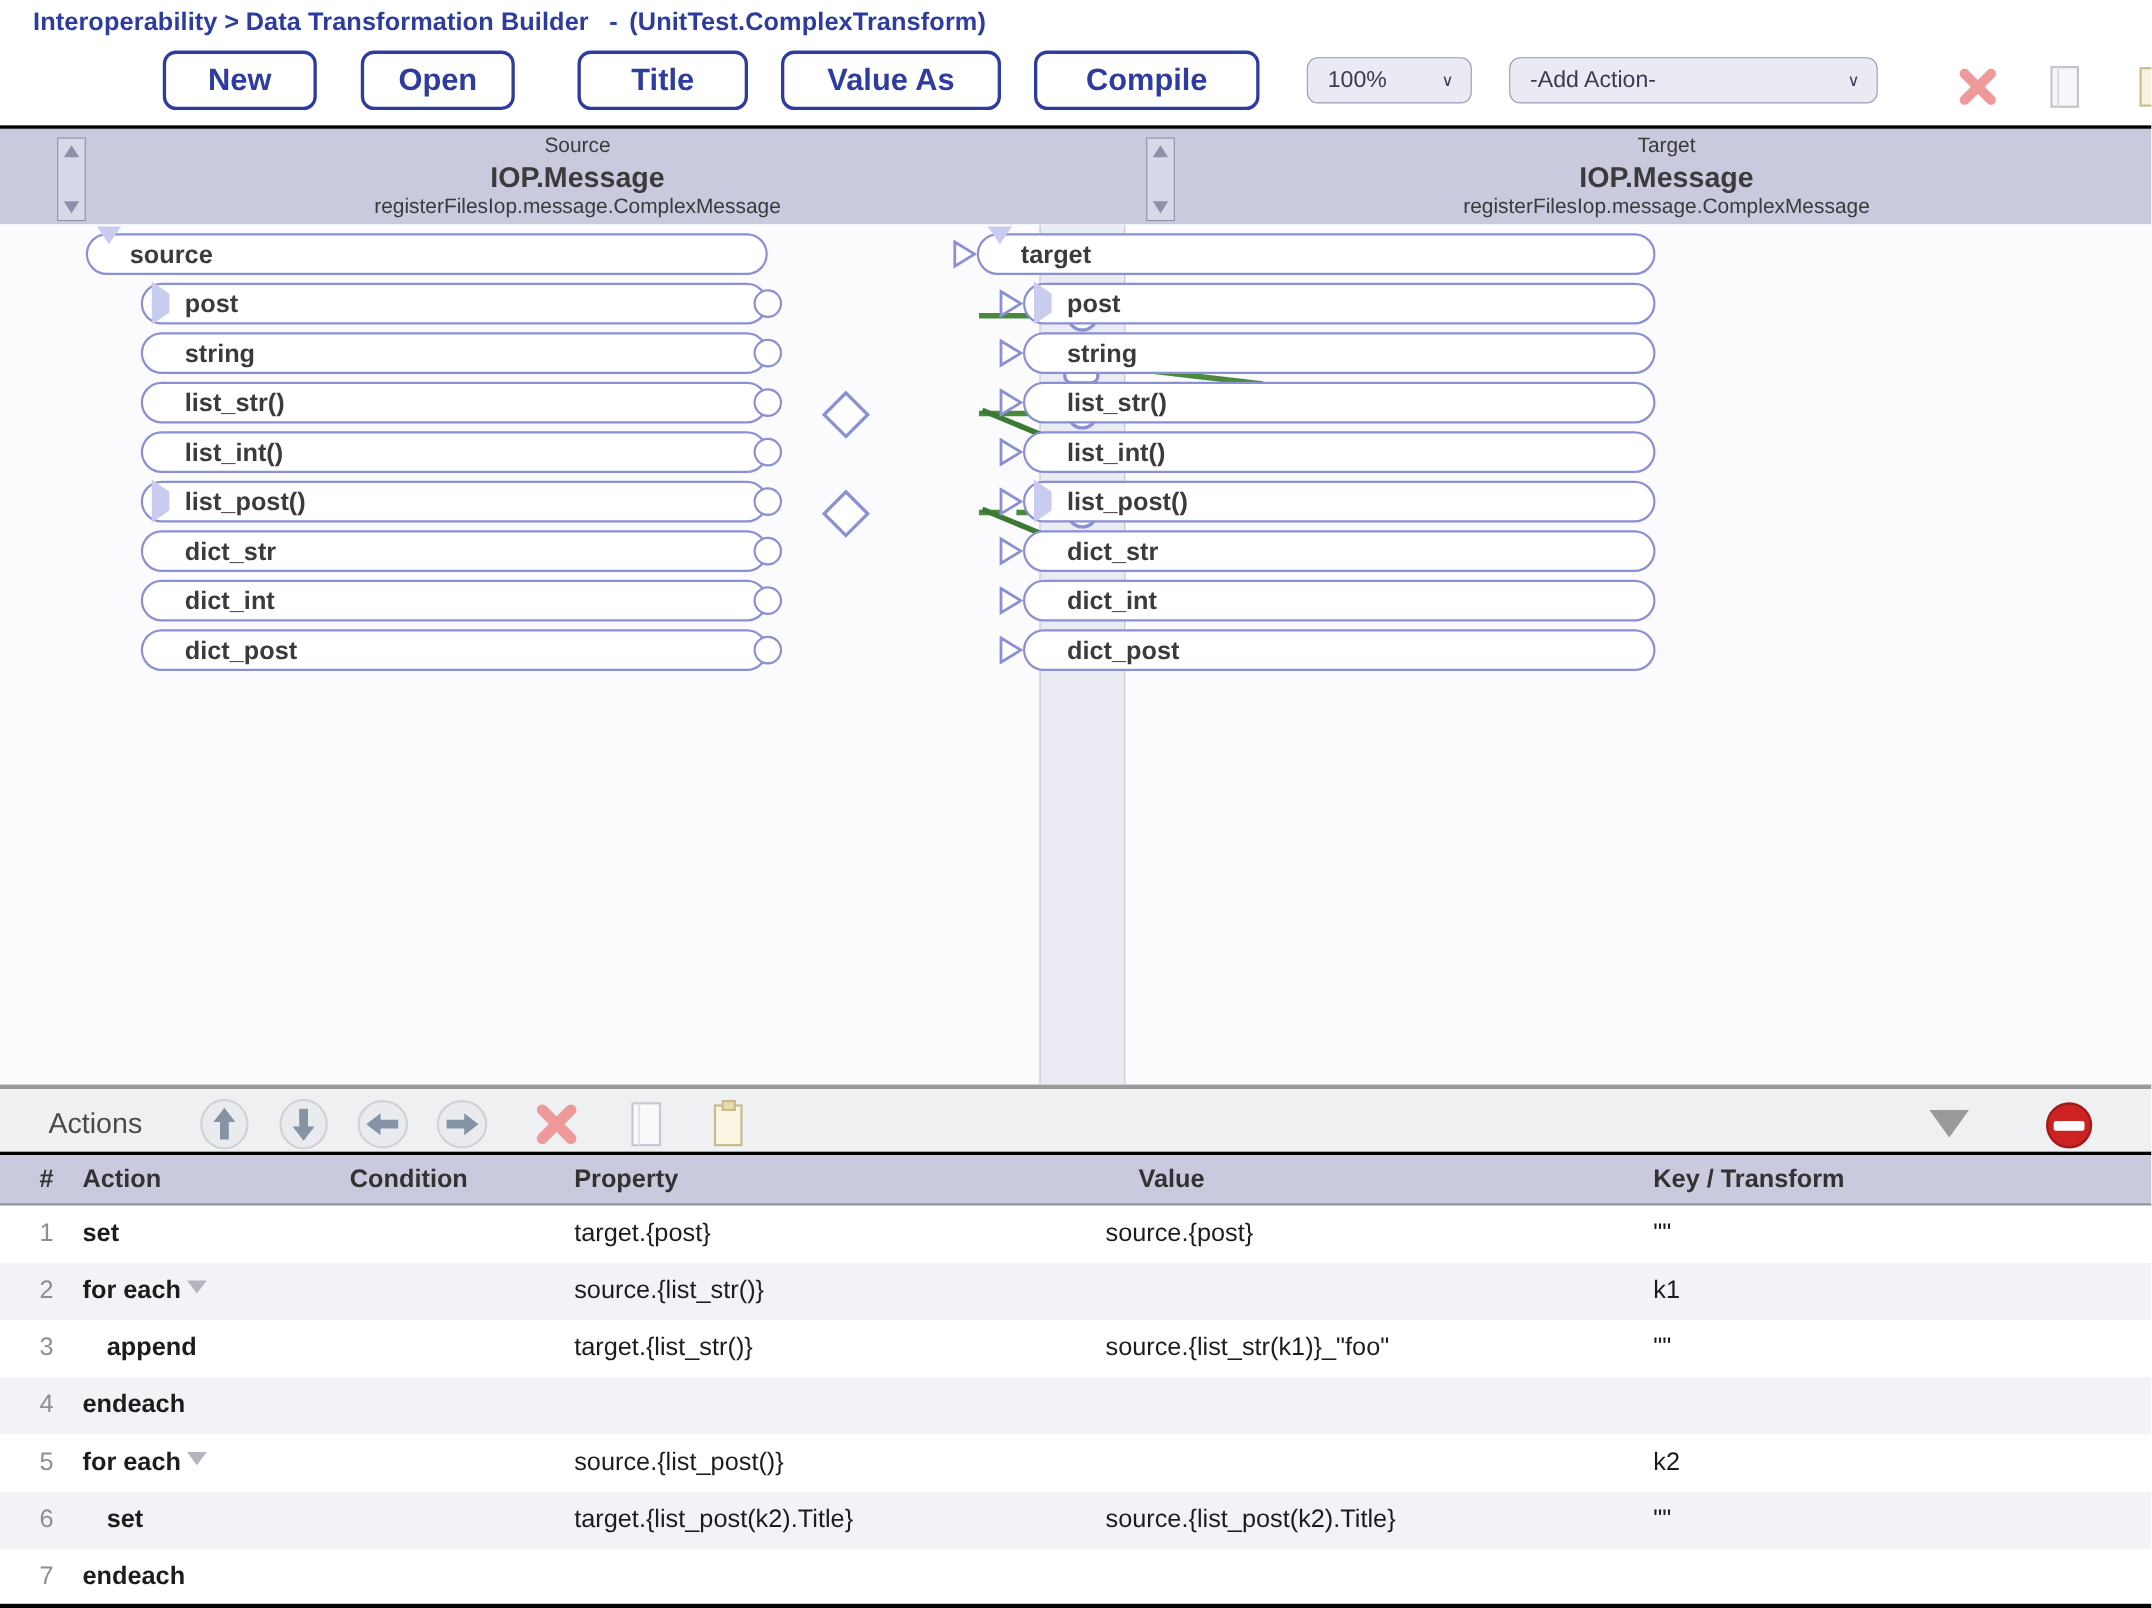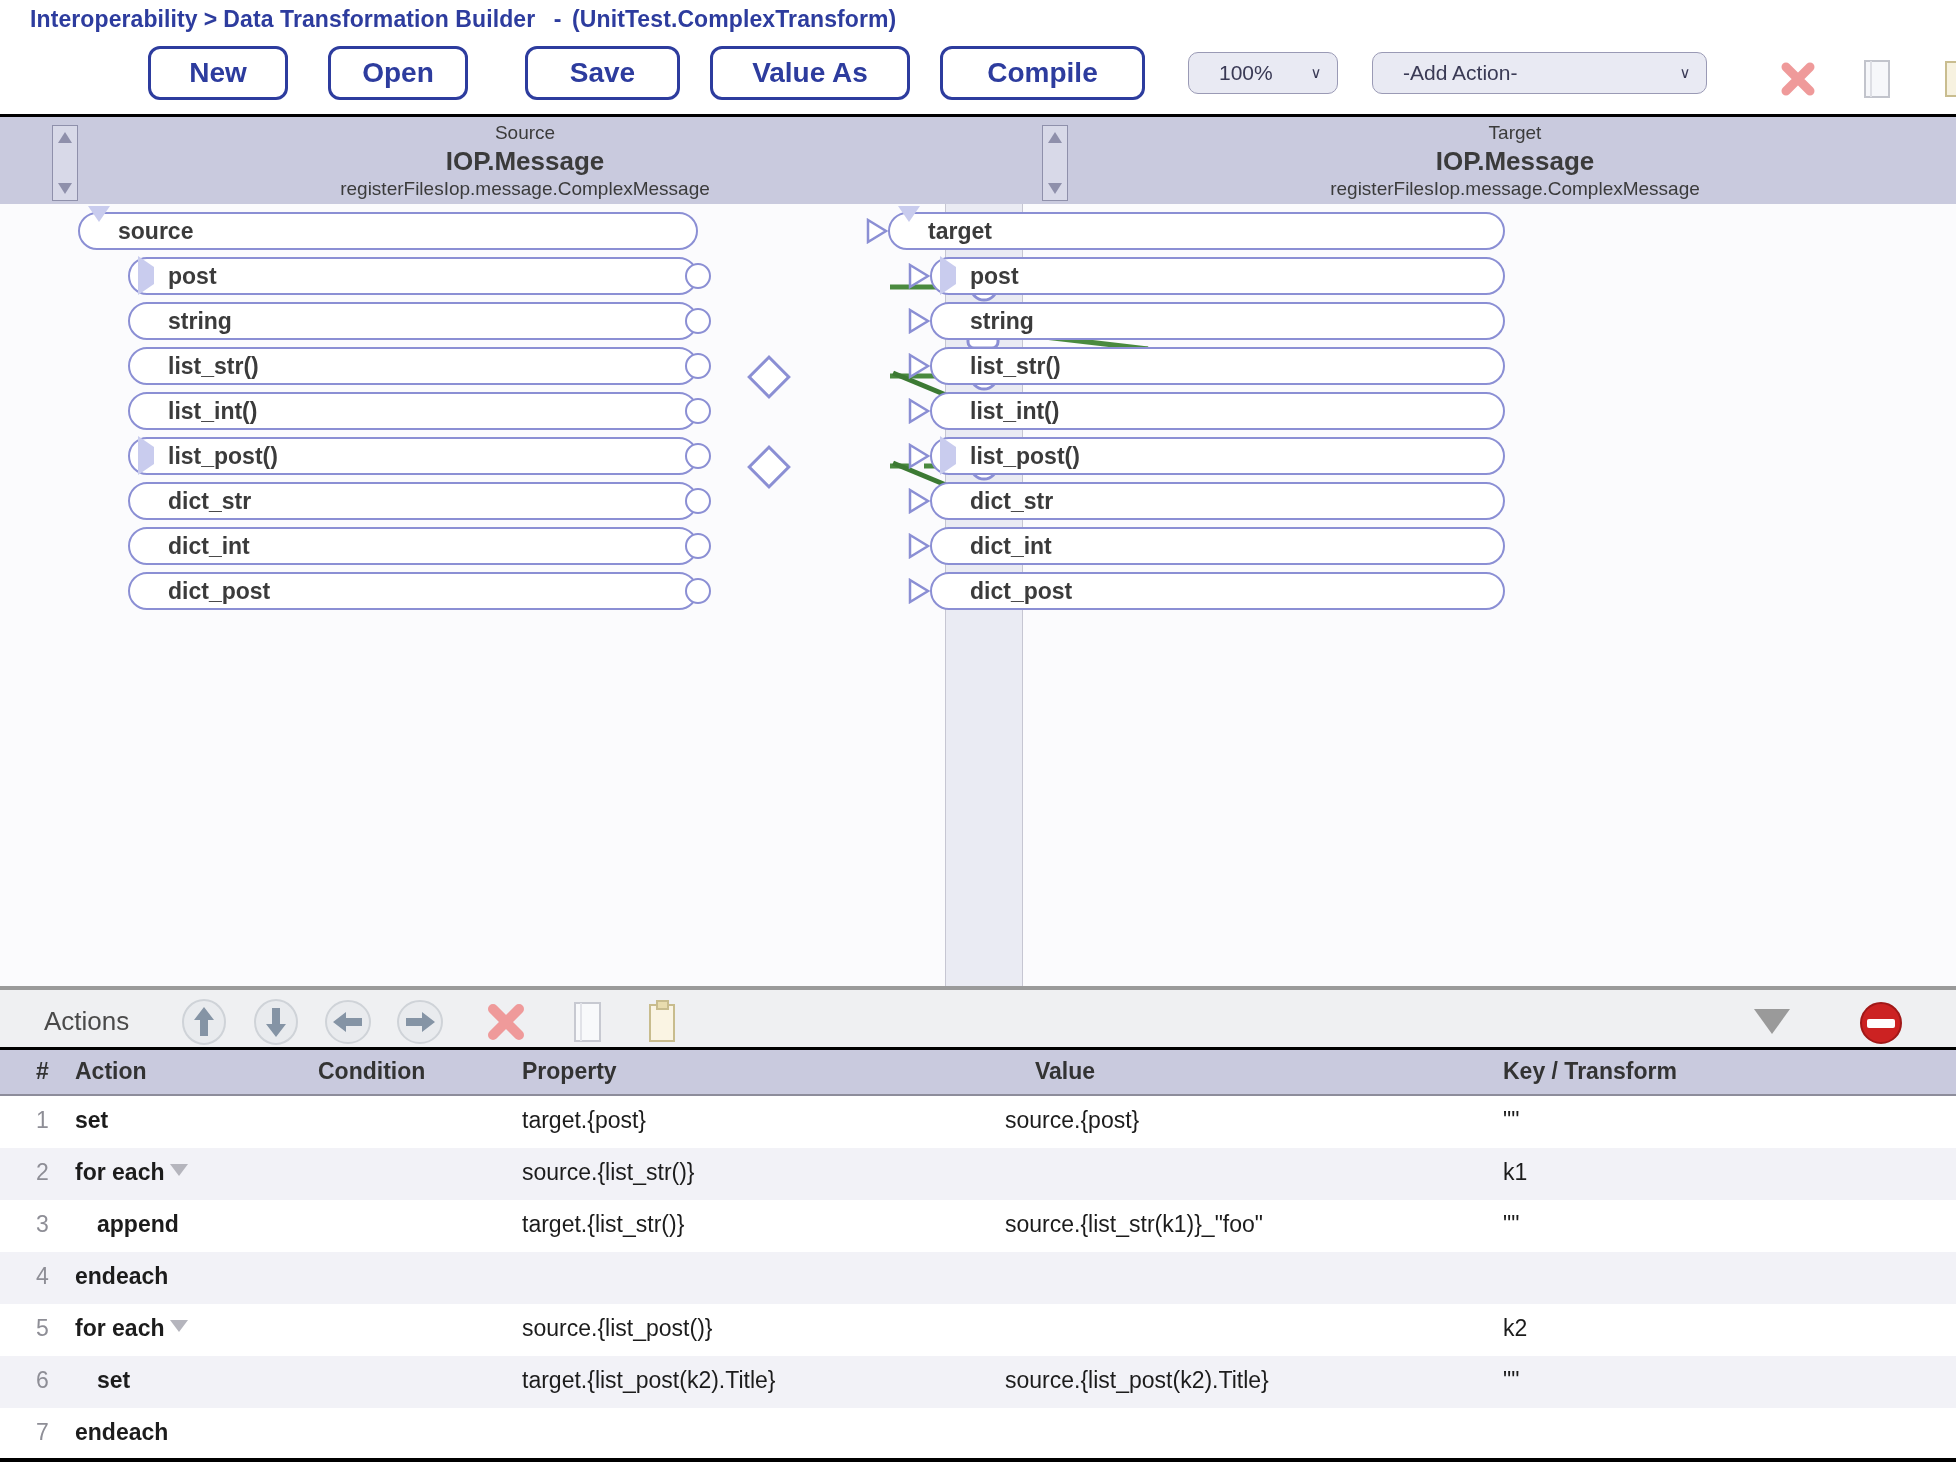--- a/index.html
+++ b/index.html
@@ -58,21 +58,21 @@
     background: #e9eaf3;
     border: 1px solid #9a9ab5;
     border-radius: 10px;
     color: #3a3a55;
     font-size: 21px;
     display: flex;
     align-items: center;
     box-sizing: border-box;
     cursor: pointer;
   }
-  .sel .lbl { padding-left: 30px; flex: 1; white-space: nowrap; }
+  .sel .lbl { padding-left: 18px; flex: 1; white-space: nowrap; }
   .sel .chev {
     width: 26px; text-align: center;
     font-size: 15px; color: #3a3a55;
     padding-right: 8px;
   }
   .ticon {
     position: absolute;
     display: flex; align-items: center; justify-content: center;
     cursor: pointer;
   }
@@ -230,21 +230,21 @@
 
 <div id="app">
 
   <div class="breadcrumb">
     <span>Interoperability</span><span class="sep">&gt;</span><span>Data Transformation Builder</span><span class="dash">&nbsp;</span><span class="dash">-</span> <span>(UnitTest.ComplexTransform)</span>
   </div>
 
   <div class="toolbar">
     <div class="tbtn" style="left:148px; width:140px;">New</div>
     <div class="tbtn" style="left:328px; width:140px;">Open</div>
-    <div class="tbtn" style="left:525px; width:155px;">Save</div>
+    <div class="tbtn" style="left:525px; width:155px;">Title</div>
     <div class="tbtn" style="left:710px; width:200px;">Value As</div>
     <div class="tbtn" style="left:940px; width:205px;">Compile</div>
 
     <div class="sel" style="left:1188px; width:150px;">
       <span class="lbl">100%</span>
       <span class="chev">∨</span>
     </div>
 
     <div class="sel" style="left:1372px; width:335px;">
       <span class="lbl">-Add Action-</span>

